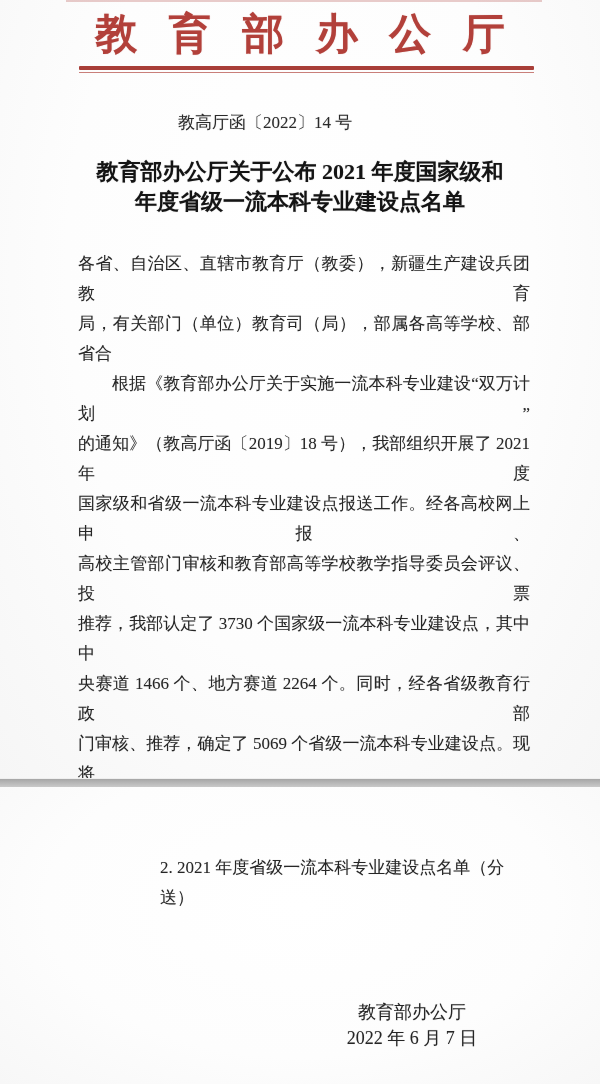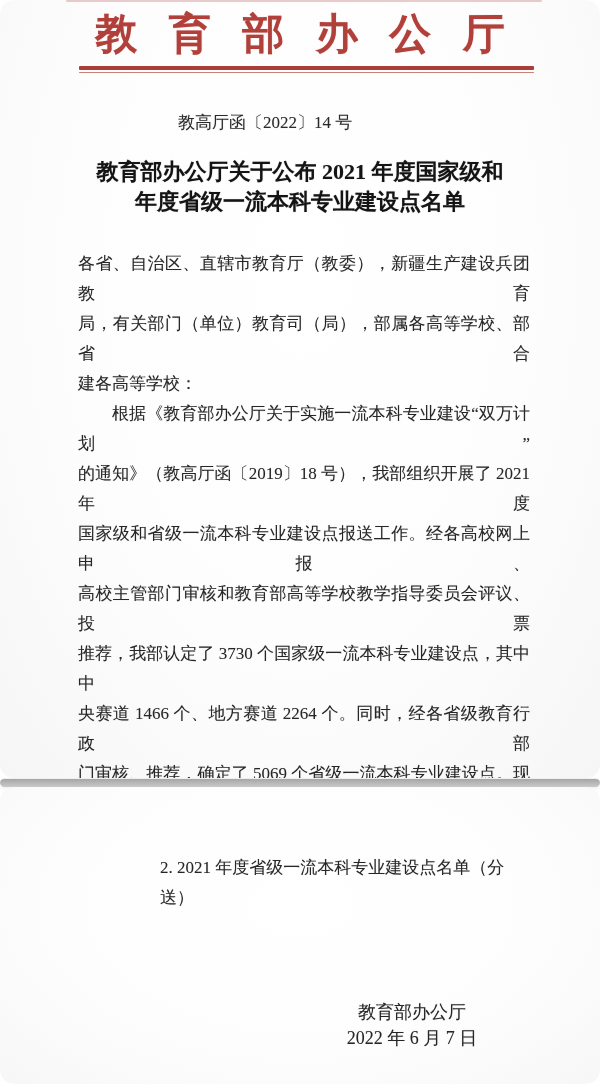--- a/index.html
+++ b/index.html
@@ -1,15 +1,15 @@
 <!DOCTYPE html>
 <html><head>
 <meta charset="utf-8">
 <style>
-  * { margin: 0; padding: 0; box-sizing: border-box; border-radius: 14px; }
+  * { margin: 0; padding: 0; box-sizing: border-box; }
   html, body { width: 600px; height: 1084px; overflow: hidden; }
   body {
     font-family: "Liberation Serif", "DejaVu Serif", serif;
     background: #ffffff;
   }
   .doc { width: 600px; height: 1084px; position: relative; }
 
   
   .page1 {
     position: relative;
@@ -118,21 +118,20 @@
 
     <div class="title">
         <div class="tline">教育部办公厅关于公布 2021 年度国家级和</div>
         <div class="tline">年度省级一流本科专业建设点名单</div>
       </div>
 
     <div class="content">
       <div class="salutation">
           <div class="tline">各省、自治区、直辖市教育厅（教委），新疆生产建设兵团教育</div>
           <div class="tline">局，有关部门（单位）教育司（局），部属各高等学校、部省合</div>
-          <div class="tline">建各高等学校：</div>
         </div>
 
       <div class="bodypara">
           <div class="tline">根据《教育部办公厅关于实施一流本科专业建设“双万计划”</div>
           <div class="tline">的通知》（教高厅函〔2019〕18 号），我部组织开展了 2021 年度</div>
           <div class="tline">国家级和省级一流本科专业建设点报送工作。经各高校网上申报、</div>
           <div class="tline">高校主管部门审核和教育部高等学校教学指导委员会评议、投票</div>
           <div class="tline">推荐，我部认定了 3730 个国家级一流本科专业建设点，其中中</div>
           <div class="tline">央赛道 1466 个、地方赛道 2264 个。同时，经各省级教育行政部</div>
           <div class="tline">门审核、推荐，确定了 5069 个省级一流本科专业建设点。现将</div>

